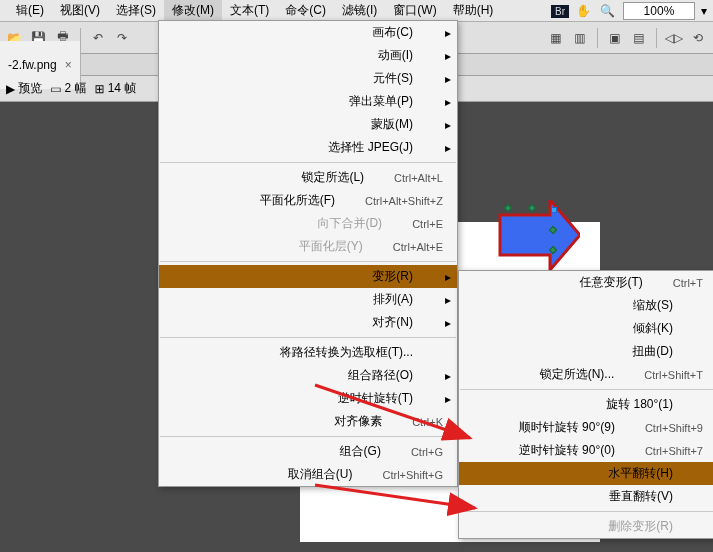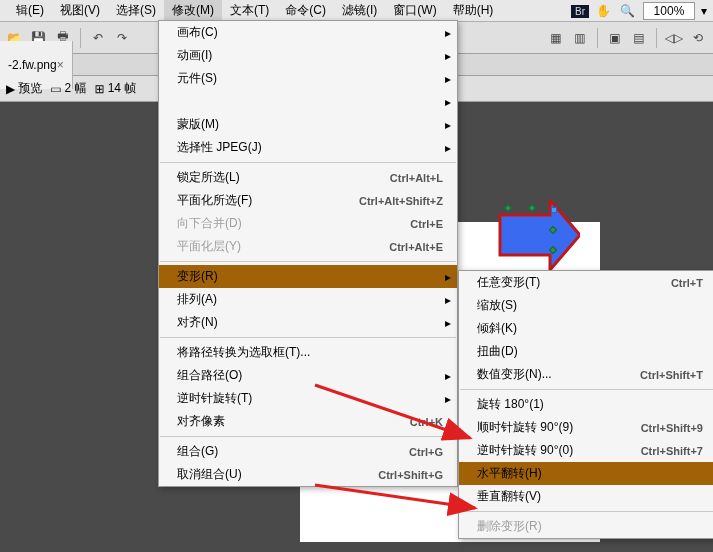--- a/index.html
+++ b/index.html
@@ -4,42 +4,42 @@
 <style>
 * { margin: 0; padding: 0; box-sizing: border-box; font-family: "Microsoft YaHei", Arial, sans-serif; font-size: 12px; }
 body { background: #4a4a4a; width: 713px; height: 552px; overflow: hidden; position: relative; }
 .menubar { background: #e8e8e8; height: 22px; display: flex; align-items: center; padding-left: 8px; border-bottom: 1px solid #b0b0b0; }
 .menubar .item { padding: 2px 8px; cursor: default; }
 .menubar .item.active { background: #d0d0d0; }
 .toolbar { background: #e0e0e0; height: 32px; display: flex; align-items: center; padding: 0 6px; gap: 6px; border-bottom: 1px solid #a0a0a0; }
 .tb-ico { width: 18px; height: 18px; display: flex; align-items: center; justify-content: center; color: #444; }
 .tb-sep { width: 1px; height: 20px; background: #b0b0b0; margin: 0 2px; }
 .zoom { position: absolute; right: 6px; top: 2px; display: flex; align-items: center; gap: 6px; }
-.zoom input { width: 52px; height: 18px; font-size: 12px; text-align: center; border: 1px solid #999; }
+.zoom input { width: 72px; height: 18px; font-size: 12px; text-align: center; border: 1px solid #999; }
 .tabbar { background: #d8d8d8; height: 22px; display: flex; align-items: center; border-bottom: 1px solid #a0a0a0; }
-.tab { background: #f0f0f0; padding: 17px 8px; border-right: 1px solid #b0b0b0; display: flex; align-items: center; gap: 0; }
+.tab { background: #f0f0f0; padding: 17px 8px; border-right: 1px solid #b0b0b0; display: flex; align-items: center; gap: 8px; }
 .tab .x { color: #666; }
 .subtoolbar { background: #e0e0e0; height: 26px; display: flex; align-items: center; padding: 0 6px; gap: 8px; border-bottom: 1px solid #a0a0a0; }
 .subtoolbar .lbl { display: flex; align-items: center; gap: 3px; }
 .workspace { position: absolute; left: 0; top: 102px; right: 0; bottom: 0; background: #4a4a4a; }
 .canvas { position: absolute; left: 300px; top: 120px; width: 300px; height: 320px; background: #fff; }
 .arrow-shape { position: absolute; left: 480px; top: 200px; }
 .handles { position: absolute; left: 505px; top: 205px; }
 .handle { width: 6px; height: 6px; position: absolute; }
 .handle.sq { background: #2a9058; border: 1px solid #1a6038; transform: rotate(45deg); }
 .handle.selsq { background: #3aa0ff; border: 1px solid #1070cc; }
 
 
-.menu { position: absolute; background: #f5f5f5; border: 1px solid #9a9a9a; box-shadow: 2px 2px 6px rgba(0,0,0,0.3); }
+.menu { position: absolute; background: #f5f5f5; border: 1px solid #9a9a9a; box-shadow: 2px 2px 6px rgba(0,0,0,0.3); text-align: right; }
 .menu .row { height: 23px; display: flex; align-items: center; padding: 0 14px 0 18px; white-space: nowrap; cursor: default; }
 .menu .row.hover { background: #a16207; }
 .menu .row.disabled { color: #9e9e9e; }
 .menu .sep { height: 1px; background: #c8c8c8; margin: 3px 1px; }
 .menu .lbl { flex: 1; padding-right: 30px; }
-.menu .sc { color: #555; font-size: 11px; font-weight: bold; }
+.menu .sc { color: #555; font-size: 11px; }
 .menu .arrow { position: absolute; right: 6px; }
 
 .menu1 { left: 158px; top: 20px; width: 300px; }
 .menu2 { left: 458px; top: 270px; width: 260px; }
 
 
 .redbox { position: absolute; border: 2px solid #e02020; pointer-events: none; }
 .redarrow { position: absolute; pointer-events: none; }
 </style>
 </head>
@@ -117,20 +117,21 @@
     </div>
     <div class="row">
       <span class="lbl">动画(I)</span>
       <span class="arrow">▸</span>
     </div>
     <div class="row">
       <span class="lbl">元件(S)</span>
       <span class="arrow">▸</span>
     </div>
     <div class="row">
+      <span class="lbl">弹出菜单(P)</span>
       <span class="arrow">▸</span>
     </div>
     <div class="row">
       <span class="lbl">蒙版(M)</span>
       <span class="arrow">▸</span>
     </div>
     <div class="row">
       <span class="lbl">选择性 JPEG(J)</span>
       <span class="arrow">▸</span>
     </div>
@@ -199,21 +200,21 @@
     <div class="row">
       <span class="lbl">缩放(S)</span>
     </div>
     <div class="row">
       <span class="lbl">倾斜(K)</span>
     </div>
     <div class="row">
       <span class="lbl">扭曲(D)</span>
     </div>
     <div class="row">
-      <span class="lbl">数值变形(N)...</span>
+      <span class="lbl">锁定所选(N)...</span>
       <span class="sc">Ctrl+Shift+T</span>
     </div>
     <div class="sep"></div>
     <div class="row">
       <span class="lbl">旋转 180°(1)</span>
     </div>
     <div class="row">
       <span class="lbl">顺时针旋转 90°(9)</span>
       <span class="sc">Ctrl+Shift+9</span>
     </div>

